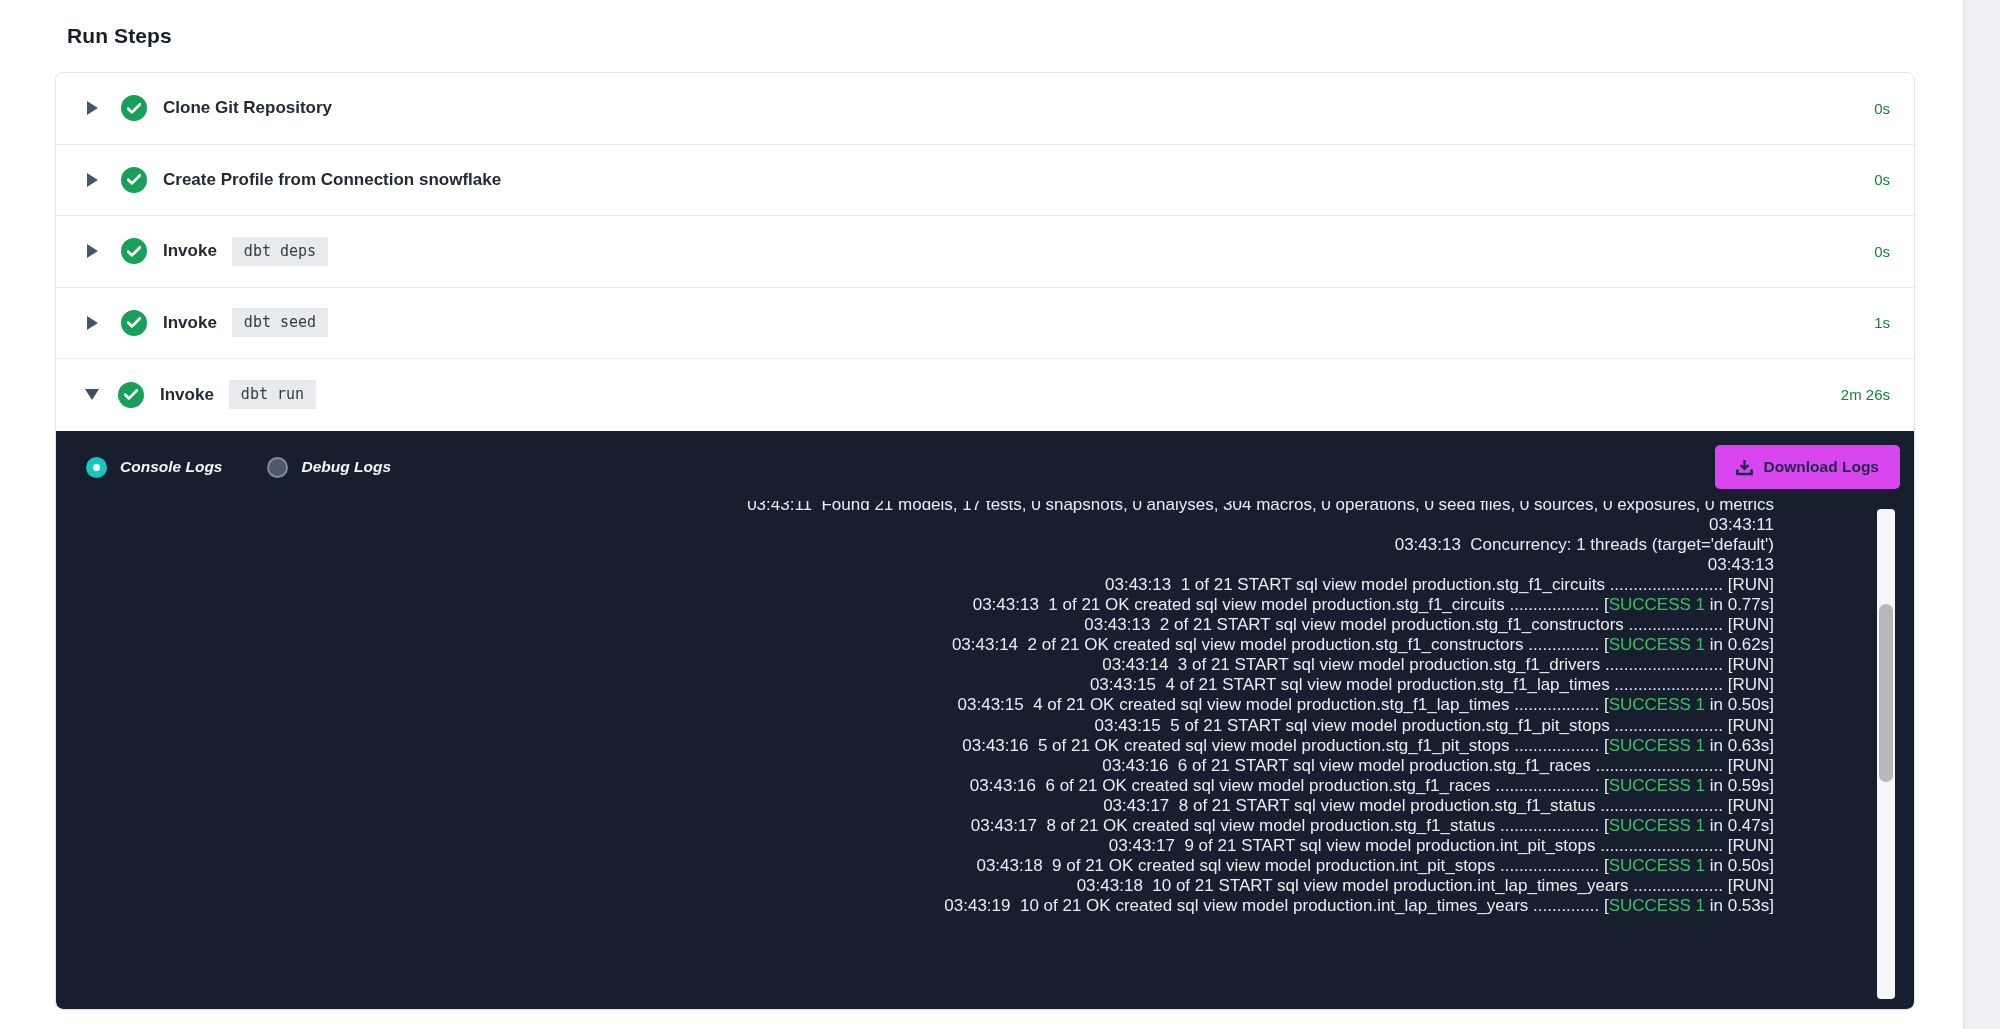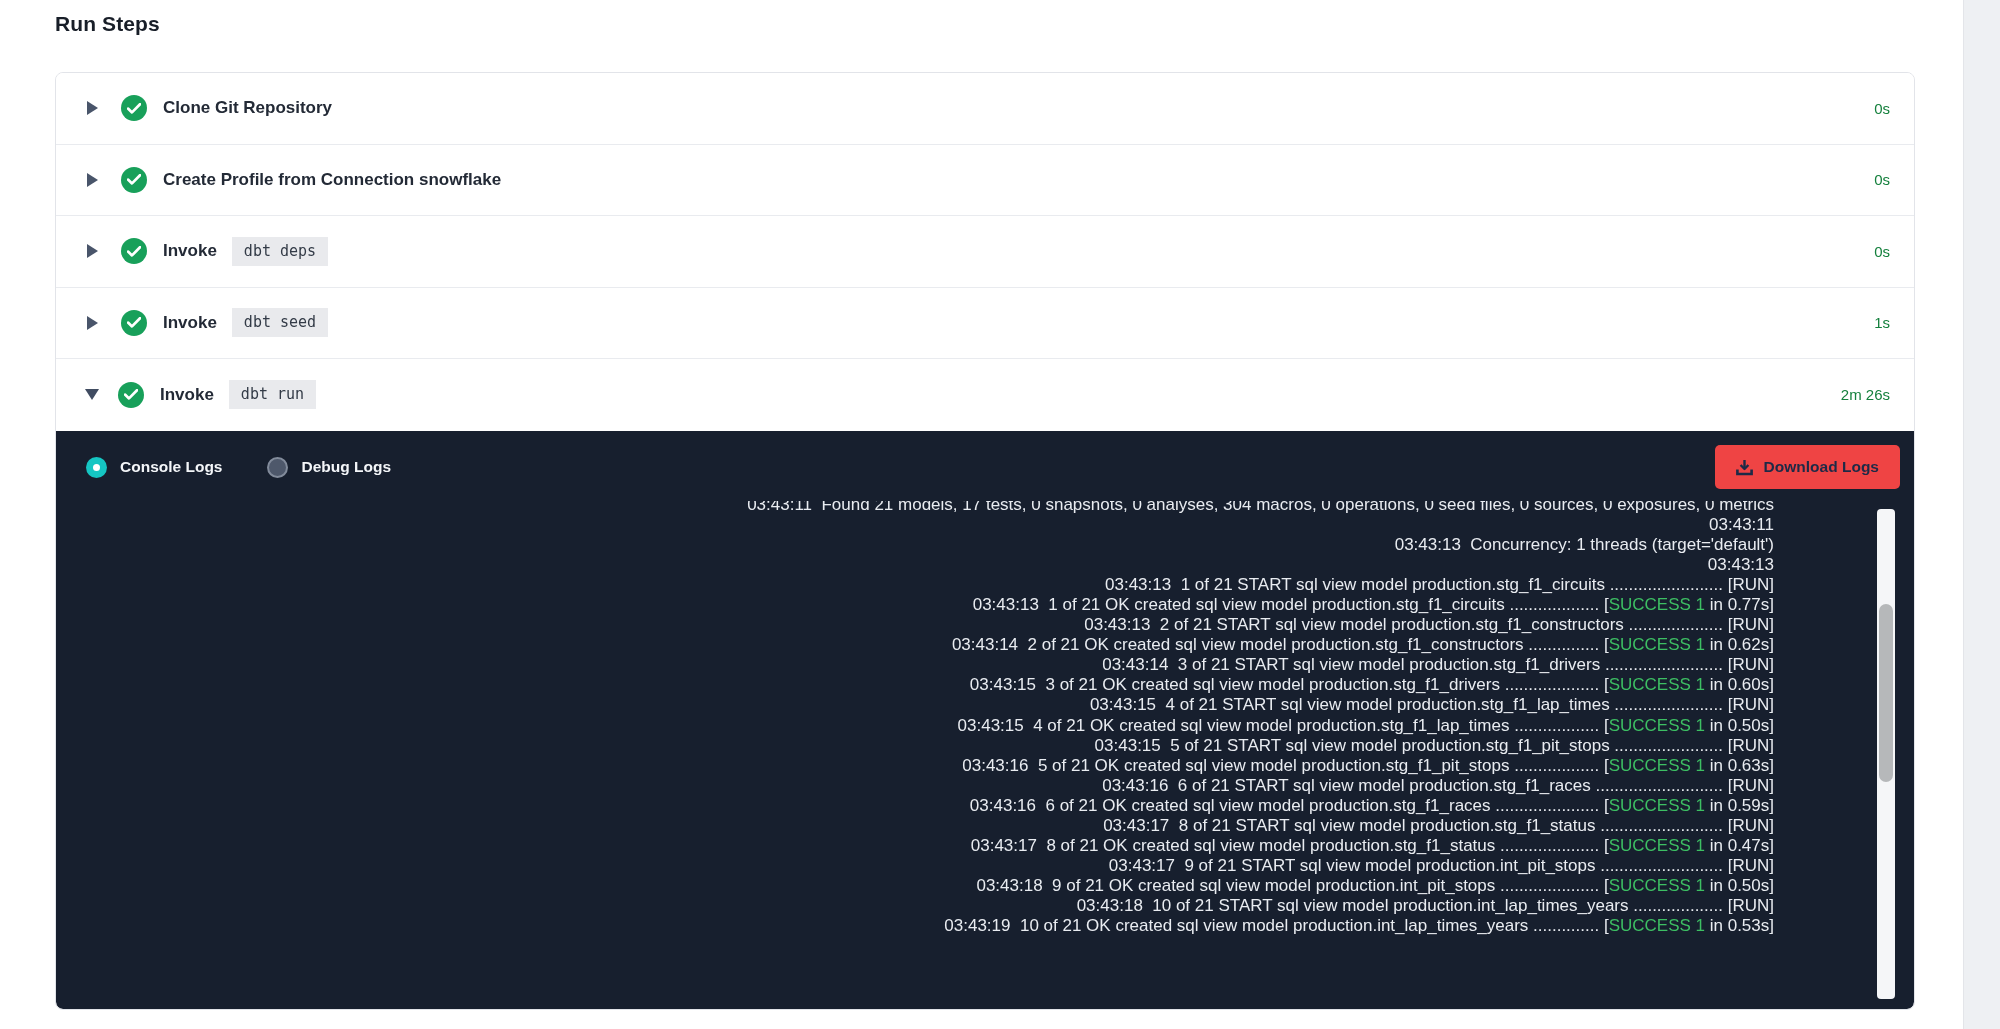--- a/index.html
+++ b/index.html
@@ -2,21 +2,21 @@
 <html><head>
 <meta charset="utf-8">
 <style>
   * { box-sizing: border-box; }
   html,body { margin:0; padding:0; }
   body {
     width:2000px; height:1029px; position:relative; overflow:hidden;
     background:#ffffff; font-family:"Liberation Sans", sans-serif;
   }
   .page-title {
-    position:absolute; left:55px; top:12px; margin:0;
+    position:absolute; left:55px; top:12px; margin:12px;
     font-size:21px; font-weight:700; color:#181e28; letter-spacing:.1px;
   }
   .steps-card {
     position:absolute; left:55px; top:72px; width:1860px; height:938px;
     background:#fff; border:1px solid #e2e4e9; border-radius:8px;
     overflow:hidden; display:flex; flex-direction:column;
   }
   .step-row {
     height:71.5px; flex:none; display:flex; align-items:center;
     padding:0 24px 0 31px; border-bottom:1px solid #e9ebef; background:#fff;
@@ -45,23 +45,23 @@
     display:flex; align-items:center; padding:6px 14px 0 30px;
   }
   .radio-item { display:flex; align-items:center; margin-right:45px; cursor:pointer; }
   .radio-dot { width:21px; height:21px; border-radius:50%; position:relative; flex:none; }
   .radio-dot.sel { background:#15c6c3; }
   .radio-dot.sel::after {
     content:""; position:absolute; left:7px; top:7px; width:7px; height:7px;
     border-radius:50%; background:#ffffff;
   }
   .radio-dot.unsel { background:#4e586b; border:2px solid #828b9b; }
-  .radio-label { margin-left:13px; color:#f4f6f9; font-size:15.5px; font-weight:700; }
+  .radio-label { margin-left:13px; color:#f4f6f9; font-size:15.5px; font-weight:700;font-style:italic; }
   .download-btn {
-    margin-left:auto; height:44px; background:#ef4444; border:none; border-radius:5px;
+    margin-left:auto; height:44px; background:#d946ef; border:none; border-radius:5px;
     display:flex; align-items:center; gap:11px; padding:0 21px;
     font-family:inherit; font-size:15.5px; font-weight:700; color:#1d2a47; cursor:pointer;
   }
   .log-viewport {
     position:absolute; left:20px; right:140px; top:70px; bottom:12px; overflow:hidden;
   }
   .log-inner { margin-top:-6px; }
   .log-line {
     font-family:Liberation Sans, sans-serif; font-size:17px; line-height:20.1px;
     color:#e9ecf1; white-space:pre; height:20.1px;text-align:right;
@@ -170,21 +170,20 @@
       <div class="log-inner" id="log-lines">
           <div class="log-line">03:43:11  Found 21 models, 17 tests, 0 snapshots, 0 analyses, 304 macros, 0 operations, 0 seed files, 0 sources, 0 exposures, 0 metrics</div>
           <div class="log-line">03:43:11</div>
           <div class="log-line">03:43:13  Concurrency: 1 threads (target='default')</div>
           <div class="log-line">03:43:13</div>
           <div class="log-line">03:43:13  1 of 21 START sql view model production.stg_f1_circuits ........................ [RUN]</div>
           <div class="log-line">03:43:13  1 of 21 OK created sql view model production.stg_f1_circuits ................... [<span class="ok" style="color: rgb(61, 191, 99);">SUCCESS 1</span> in 0.77s]</div>
           <div class="log-line">03:43:13  2 of 21 START sql view model production.stg_f1_constructors .................... [RUN]</div>
           <div class="log-line">03:43:14  2 of 21 OK created sql view model production.stg_f1_constructors ............... [<span class="ok" style="color: rgb(61, 191, 99);">SUCCESS 1</span> in 0.62s]</div>
           <div class="log-line">03:43:14  3 of 21 START sql view model production.stg_f1_drivers ......................... [RUN]</div>
-          <div class="log-line">03:43:15  3 of 21 OK created sql view model production.stg_f1_drivers .................... [<span class="ok" style="color: rgb(61, 191, 99);">SUCCESS 1</span> in 0.60s]</div>
           <div class="log-line">03:43:15  4 of 21 START sql view model production.stg_f1_lap_times ....................... [RUN]</div>
           <div class="log-line">03:43:15  4 of 21 OK created sql view model production.stg_f1_lap_times .................. [<span class="ok" style="color: rgb(61, 191, 99);">SUCCESS 1</span> in 0.50s]</div>
           <div class="log-line">03:43:15  5 of 21 START sql view model production.stg_f1_pit_stops ....................... [RUN]</div>
           <div class="log-line">03:43:16  5 of 21 OK created sql view model production.stg_f1_pit_stops .................. [<span class="ok" style="color: rgb(61, 191, 99);">SUCCESS 1</span> in 0.63s]</div>
           <div class="log-line">03:43:16  6 of 21 START sql view model production.stg_f1_races ........................... [RUN]</div>
           <div class="log-line">03:43:16  6 of 21 OK created sql view model production.stg_f1_races ...................... [<span class="ok" style="color: rgb(61, 191, 99);">SUCCESS 1</span> in 0.59s]</div>
           <div class="log-line">03:43:17  8 of 21 START sql view model production.stg_f1_status .......................... [RUN]</div>
           <div class="log-line">03:43:17  8 of 21 OK created sql view model production.stg_f1_status ..................... [<span class="ok" style="color: rgb(61, 191, 99);">SUCCESS 1</span> in 0.47s]</div>
           <div class="log-line">03:43:17  9 of 21 START sql view model production.int_pit_stops .......................... [RUN]</div>
           <div class="log-line">03:43:18  9 of 21 OK created sql view model production.int_pit_stops ..................... [<span class="ok" style="color: rgb(61, 191, 99);">SUCCESS 1</span> in 0.50s]</div>

